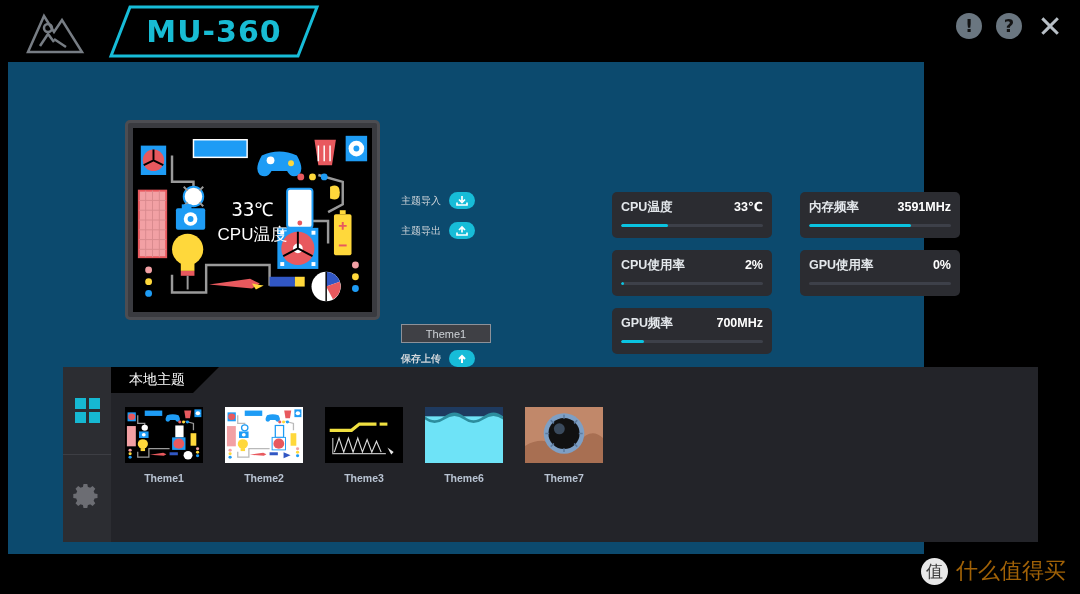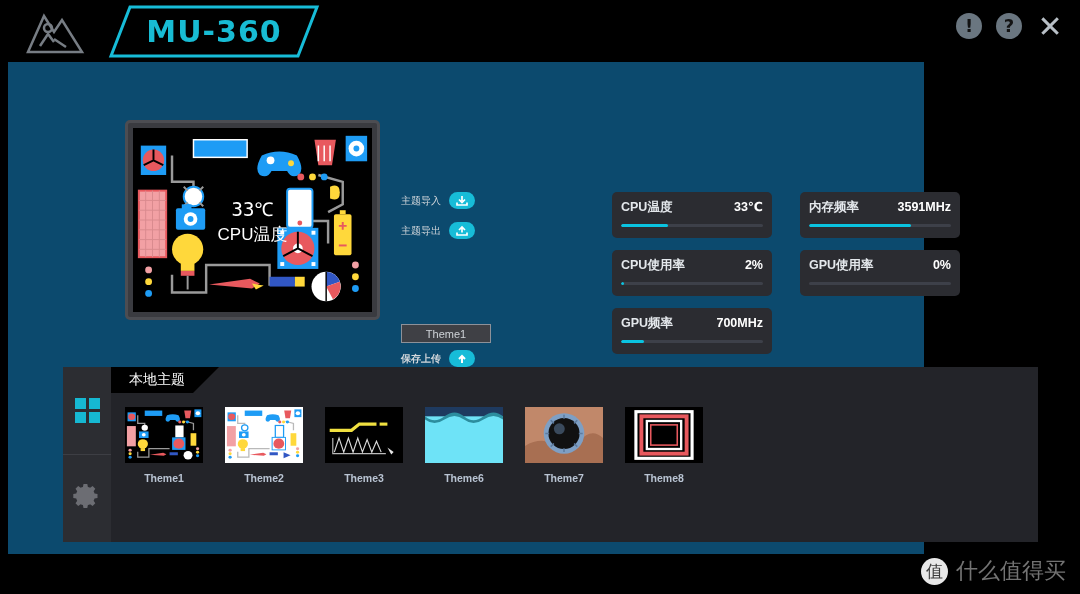--- a/index.html
+++ b/index.html
@@ -149,21 +149,21 @@
   
   .watermark {
     position: absolute; right: 14px; bottom: 8px;
     display: flex; align-items: center; gap: 8px;
   }
   .wm-badge {
     width: 27px; height: 27px; border-radius: 50%; background: #e8e8e8;
     color: #3b3b3b; font-size: 17px; display: flex; align-items: center;
     justify-content: center;
   }
-  .wm-text { color: #737373; font-size: 22px; font-family: Liberation Serif, serif; }
+  .wm-text { color: #a16207; font-size: 22px; font-family: Liberation Serif, serif; }
 </style>
 </head>
 <body>
 
 <div class="titlebar">
 
   <div class="logo">
     <svg width="62" height="50" viewBox="0 0 62 50">
       <path d="M4 46 L20 10 L30 26 L38 14 L58 46 Z" fill="none" stroke="#777d84" stroke-width="2.5"></path>
       <path d="M16 40 L24 28 L30 36" fill="none" stroke="#777d84" stroke-width="2.5"></path>
@@ -501,32 +501,20 @@
             <circle cx="50" cy="34" r="20" fill="#111"></circle>
             <circle cx="44" cy="28" r="7" fill="#3a4a5c"></circle>
             <g stroke="#5d7b9e" stroke-width="2">
               <path d="M50 10 v5 M74 34 h-5 M50 58 v-5 M26 34 h5 M67 17 l-4 4 M67 51 l-4 -4 M33 51 l4 -4 M33 17 l4 4"></path>
             </g>
           </svg>
         </div>
         <div class="thumb-label">Theme7</div>
       </div>
 
-      <div class="thumb">
-        <div class="thumb-img">
-          <svg width="78" height="56" viewBox="0 0 100 72" preserveAspectRatio="none">
-            <rect width="100" height="72" fill="#000"></rect>
-            <rect x="14" y="6" width="72" height="60" fill="none" stroke="#fff" stroke-width="4"></rect>
-            <rect x="21" y="12" width="58" height="48" fill="none" stroke="#e8595e" stroke-width="5"></rect>
-            <rect x="28" y="18" width="44" height="36" fill="none" stroke="#fff" stroke-width="3"></rect>
-            <rect x="33" y="23" width="34" height="26" fill="#000" stroke="#e8595e" stroke-width="2"></rect>
-          </svg>
-        </div>
-        <div class="thumb-label">Theme8</div>
-      </div>
 
 
     </div>
   </div>
 </div>
 
 <div class="watermark">
   <div class="wm-badge">值</div>
   <div class="wm-text">什么值得买</div>
 </div>

